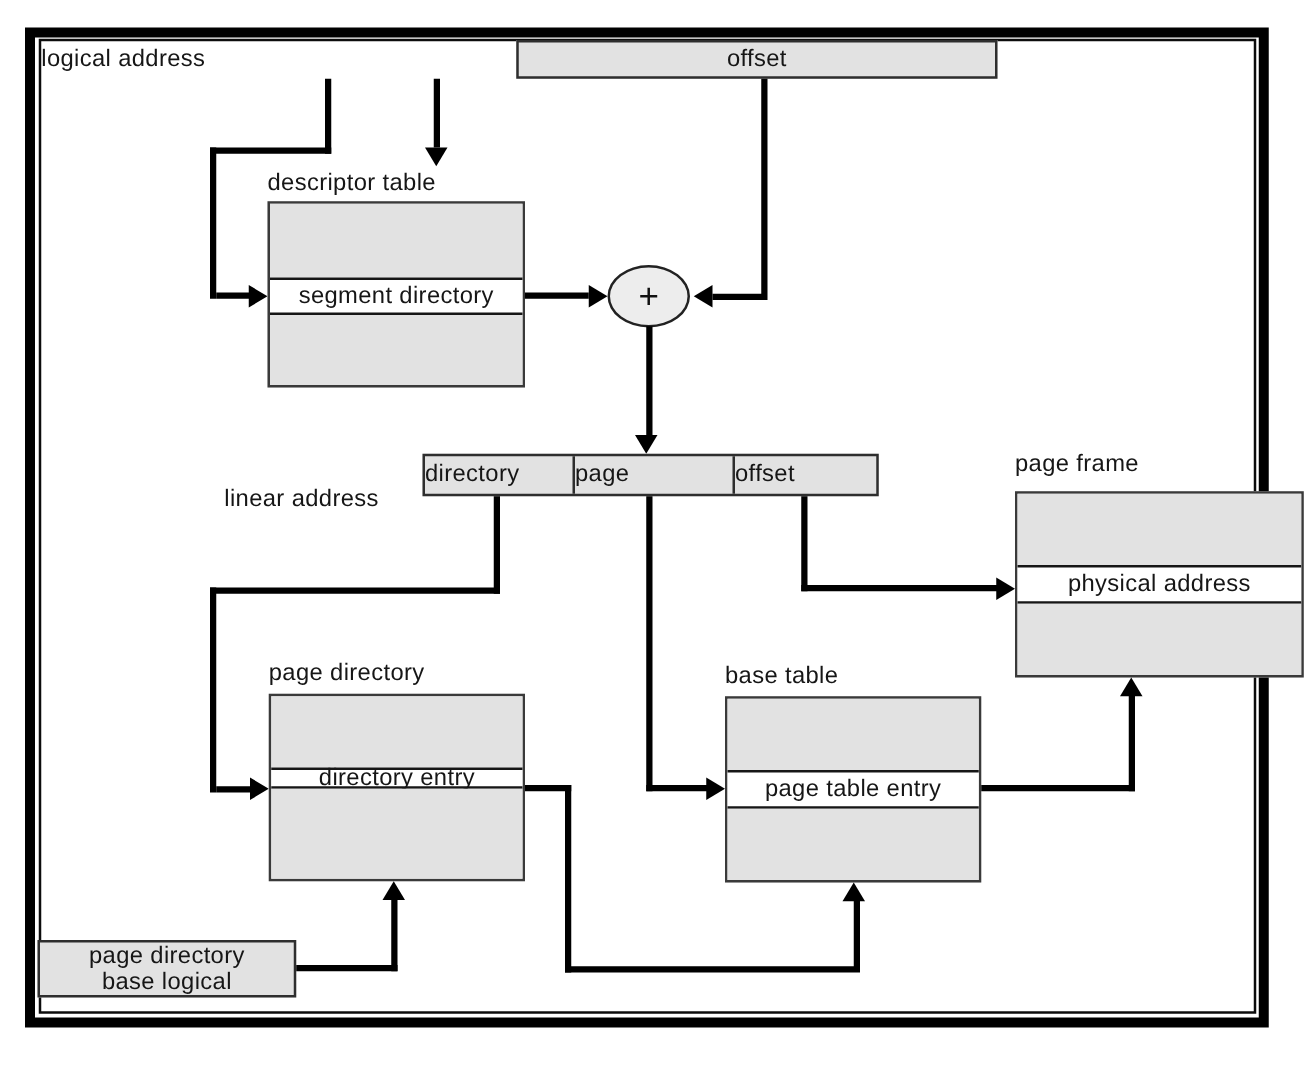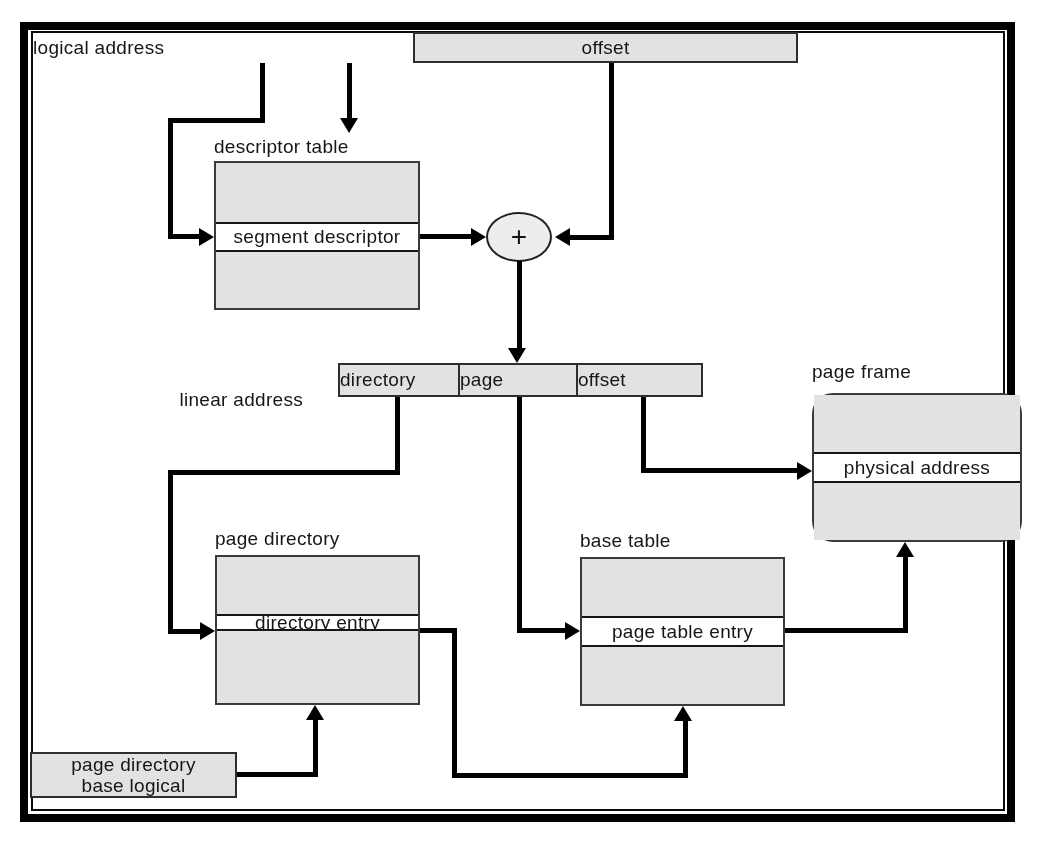--- a/index.html
+++ b/index.html
@@ -49,21 +49,21 @@
   .linear {
     position: absolute; left: 338px; top: 363px; width: 365px; height: 34px;
     border: 2px solid #2e2e2e; background: var(--box-fill, #e2e2e2);
     display: flex;
   }
   .lcell {
     display: flex; align-items: center; 
     font-size: 19px; letter-spacing: .3px;
   }
   .lcell.c1 { width: 120px; border-right: 2px solid #2e2e2e; }
-  .lcell.c2 { width: 118px; border-right: 2px solid #2e2e2e; }
+  .lcell.c2 { width: 128px; border-right: 2px solid #2e2e2e; }
   .lcell.c3 { flex: 1; }
   .adder {
     position: absolute; left: 486px; top: 212px; width: 66px; height: 50px;
     border: 2px solid #222; border-radius: 50%; background: #ededed;
     display: flex; align-items: center; justify-content: center;
     font-size: 28px; color: #111;
   }
   .pdbr {
     position: absolute; left: 30px; top: 752px; width: 207px; height: 46px;
     background: var(--box-fill, #e2e2e2); border: 2px solid #2e2e2e;
@@ -100,21 +100,21 @@
 
   <div>
     <div class="seg" style="left:347px; top:63px; width:5px; height:55px;"></div>
     <div class="ah ah-down" style="left:340px; top:118px;"></div>
   </div>
 
   <div class="label center" style="left:214px; top:136px; width:206px;">descriptor table</div>
   <div class="table" style="left:214px; top:161px; width:206px; height:149px;">
     <div class="trow-gray" style="height:59px;"></div>
     <div class="trow-white" style="height:30px;">
-      <span>segment descriptor</span>
+      <span>segment directory</span>
     </div>
     <div class="trow-rest"></div>
   </div>
 
   <div>
     <div class="seg" style="left:420px; top:234px; width:51px; height:5px;"></div>
     <div class="ah ah-right" style="left:471px; top:228px;"></div>
   </div>
 
   <div>
@@ -159,21 +159,21 @@
     <div class="ah ah-right" style="left:565px; top:622px;"></div>
   </div>
 
   <div>
     <div class="seg" style="left:641px; top:397px; width:5px; height:76px;"></div>
     <div class="seg" style="left:641px; top:468px; width:157px; height:5px;"></div>
     <div class="ah ah-right" style="left:797px; top:462px;"></div>
   </div>
 
   <div class="label center" style="left:812px; top:361px; width:191px;">page frame</div>
-  <div class="table" style="left:812px; top:393px; width:210px; height:149px;border-radius:21px;">
+  <div class="table" style="left:812px; top:393px; width:231px; height:149px;">
     <div class="trow-gray" style="height:57px;"></div>
     <div class="trow-white" style="height:31px;">
       <span>physical address</span>
     </div>
     <div class="trow-rest"></div>
   </div>
 
   <div class="label center" style="left:215px; top:528px; width:205px;">page directory</div>
   <div class="table" style="left:215px; top:555px; width:205px; height:150px;">
     <div class="trow-gray" style="height:57px;"></div>

